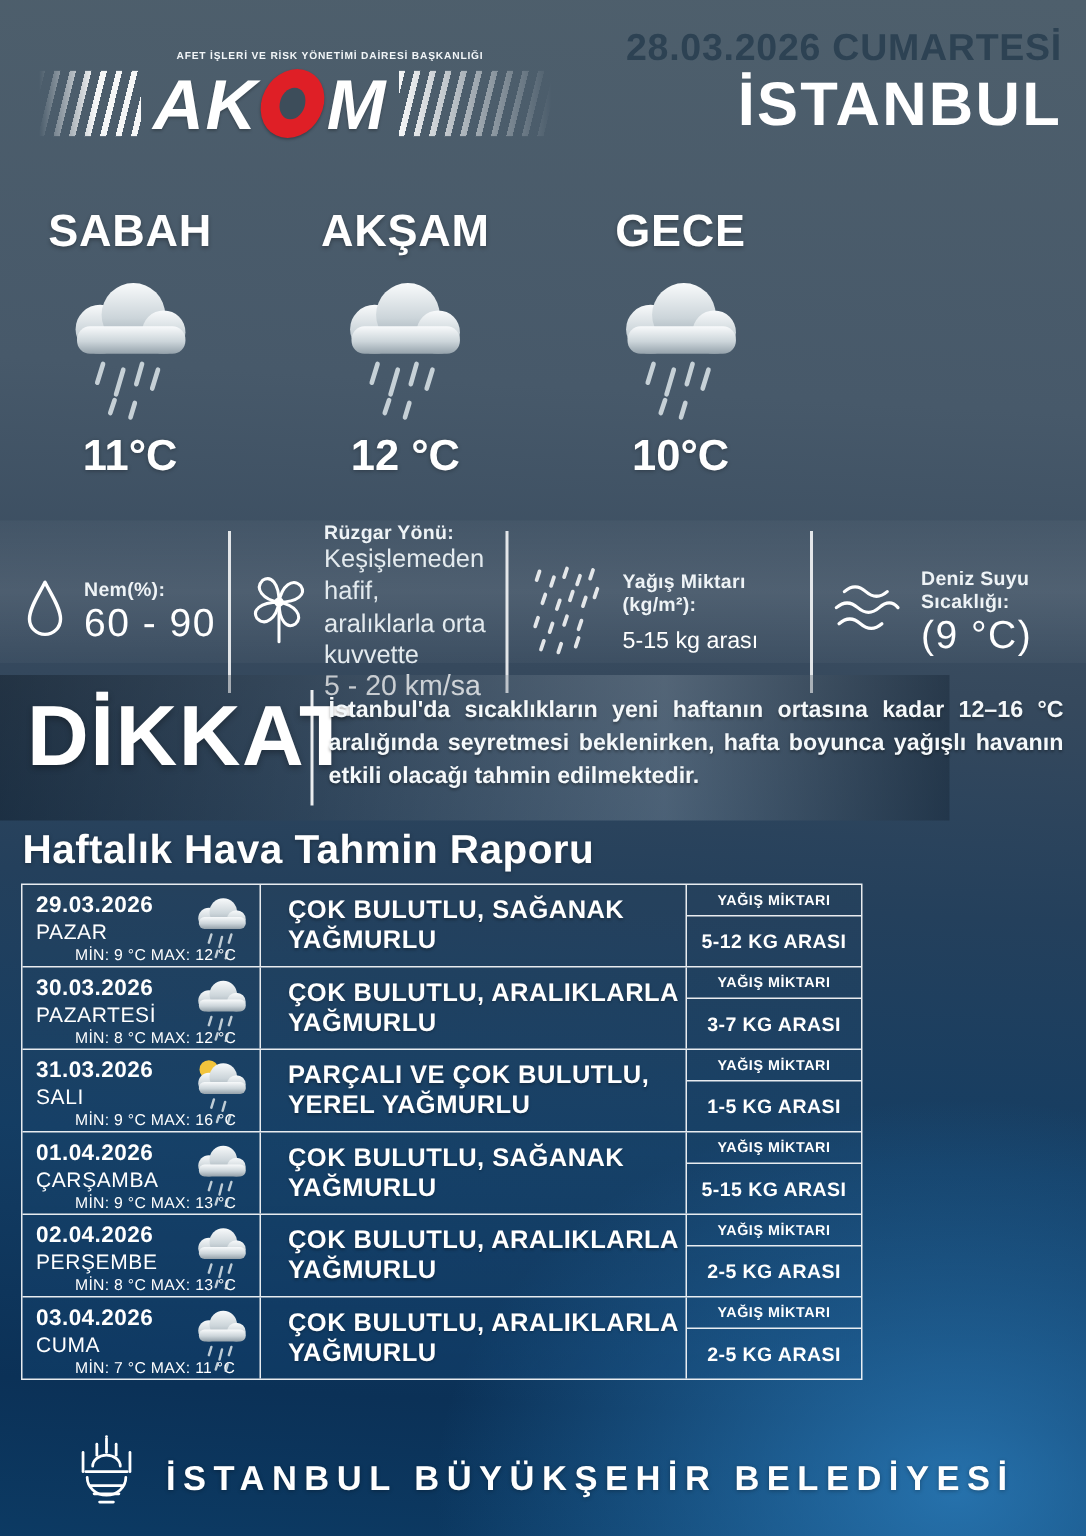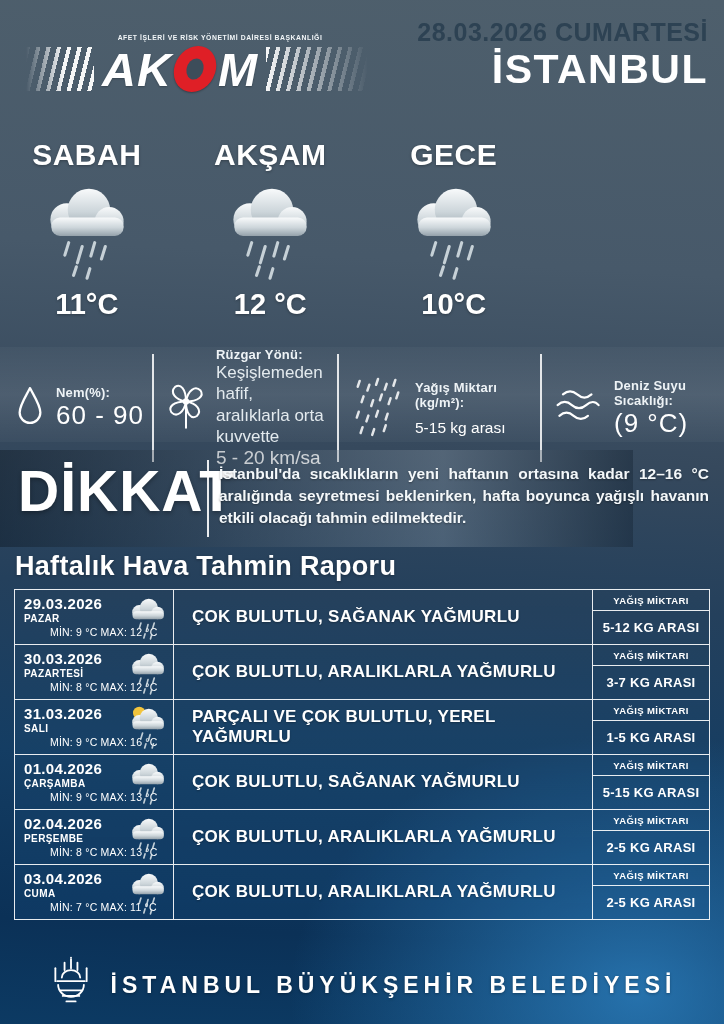--- a/index.html
+++ b/index.html
@@ -49,28 +49,28 @@
   
   .warn{left:0;top:450px;width:633px;height:97px;
         background:linear-gradient(90deg,rgba(10,20,30,.40),rgba(55,70,85,.30) 32%,rgba(150,165,178,.30) 70%,rgba(20,35,50,.42));}
   .warn-title{position:absolute;left:18px;top:8px;font-size:57px;font-weight:800;letter-spacing:1px;
         text-shadow:0 2px 4px rgba(0,0,0,.3);}
   .warn-sep{position:absolute;left:207px;top:10px;bottom:10px;width:2px;background:rgba(255,255,255,.9);}
   .warn-text{position:absolute;left:219px;top:13px;width:490px;font-size:15.5px;font-weight:700;
         line-height:1.42;text-align:justify;color:#f4f8fa;text-shadow:0 1px 2px rgba(0,0,0,.35);}
   
   .wk-title{left:15px;top:551px;font-size:27px;font-weight:800;letter-spacing:.3px;text-shadow:0 1px 3px rgba(0,0,0,.3);}
-  .wtable{left:14px;top:589px;width:696px;box-sizing:border-box;
+  .wtable{left:14px;top:589px;width:561px;box-sizing:border-box;
         border:1.5px solid rgba(255,255,255,.9);
         background:linear-gradient(180deg,rgba(40,70,95,.18),rgba(25,85,140,.22));}
   .wrow{display:grid;grid-template-columns:159px 1fr 116px;height:54px;}
   .wrow + .wrow{border-top:1.5px solid rgba(255,255,255,.9);}
   .c-date{position:relative;border-right:1.5px solid rgba(255,255,255,.9);padding:5px 0 0 9px;box-sizing:border-box;}
   .d-date{font-size:15px;font-weight:800;letter-spacing:.3px;}
-  .d-day{font-size:10px;font-weight:700;letter-spacing:.4px;margin-top:1px;}
+  .d-day{font-size:14px;font-weight:400;letter-spacing:.4px;margin-top:1px;}
   .d-mm{font-size:10.5px;font-weight:400;letter-spacing:.2px;margin-top:2px;padding-left:26px;}
   .d-icon{position:absolute;right:1px;top:3px;}
   .c-desc{display:flex;align-items:center;padding-left:18px;border-right:1.5px solid rgba(255,255,255,.9);
         font-size:17px;font-weight:800;letter-spacing:.3px;text-shadow:0 1px 2px rgba(0,0,0,.3);}
   .c-amt{display:flex;flex-direction:column;}
   .a-head{height:20px;display:flex;align-items:center;justify-content:center;
         border-bottom:1.5px solid rgba(255,255,255,.9);font-size:9.5px;font-weight:800;letter-spacing:.4px;}
   .a-val{flex:1;display:flex;align-items:center;justify-content:center;font-size:13px;font-weight:800;letter-spacing:.3px;}
   
   .footer{left:0;top:946px;width:724px;height:78px;display:flex;align-items:center;justify-content:center;gap:17px;}

